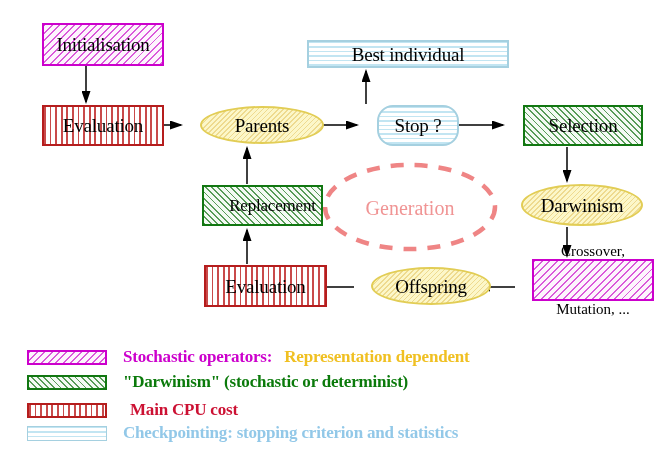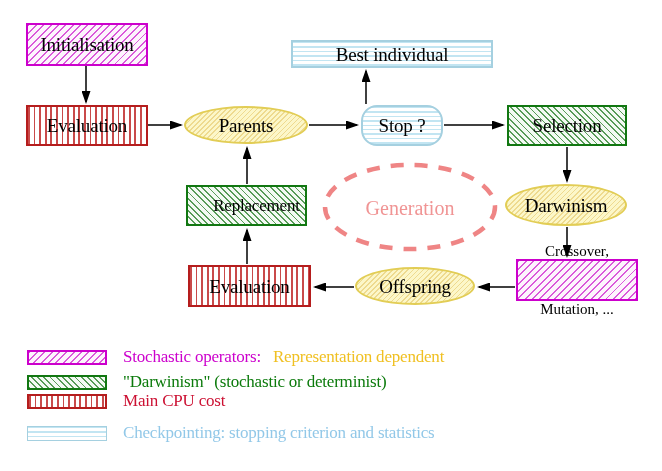--- a/index.html
+++ b/index.html
@@ -6,21 +6,21 @@
   #stage {
     position:relative; width:662px; height:471px; background:#ffffff;
     font-family:"Liberation Serif","DejaVu Serif",serif; overflow:hidden;
   }
   svg.overlay { position:absolute; left:0; top:0; width:662px; height:471px; pointer-events:none; }
 
   .node {
     position:absolute; box-sizing:border-box;
     display:flex; align-items:center; justify-content:center;
     color:#000; font-size:19px; line-height:1; text-align:center;
-    letter-spacing:-0.2px; white-space:nowrap;
+    letter-spacing:-0.2px; white-space:nowrap;margin-left:16px;
   }
   
   .hatch-magenta {
     border:2px solid #cc00cc;
     background:repeating-linear-gradient(135deg,#da5ada 0px,#da5ada 1.4px,rgba(0,0,0,0) 1.4px,rgba(0,0,0,0) 5.2px),#fdf4fd;
   }
   .hatch-green {
     border:2px solid #117711;
     background:repeating-linear-gradient(45deg,#579b57 0px,#579b57 1.3px,rgba(0,0,0,0) 1.3px,rgba(0,0,0,0) 4.4px),#f4faf4;
   }
@@ -54,24 +54,24 @@
   .n-generation-label {
     position:absolute; left:326px; top:196px; width:168px; height:24px;
     display:flex; align-items:center; justify-content:center;
     color:#f09494; font-size:20px; letter-spacing:0;
   }
 
   
   .legend-row { position:absolute; left:27px; display:flex; align-items:center; }
   .legend-row .swatch { width:80px; height:15px; box-sizing:border-box; flex:0 0 auto; }
   .legend-row .swatch.sw-cyan { border-width:1.5px; }
-  .legend-row .ltext { margin-left:16px; font-size:17px; white-space:nowrap; letter-spacing:-0.2px; }
+  .legend-row .ltext { margin-left:16px; font-size:17px; white-space:nowrap; letter-spacing:-0.2px;font-weight:bold; }
   .lr-1 { top:347px; }
   .lr-2 { top:372px; }
-  .lr-3 { top:391px; }
+  .lr-3 { top:400px;gap:7px; }
   .lr-4 { top:423px; }
   .t-magenta { color:#cc00cc; }
   .t-gold    { color:#f0c022; margin-left:12px; }
   .t-green   { color:#0b7a0b; }
   .t-crimson { color:#cc1133; }
   .t-cyan    { color:#92c8e8; }
 </style>
 </head>
 <body>
 

